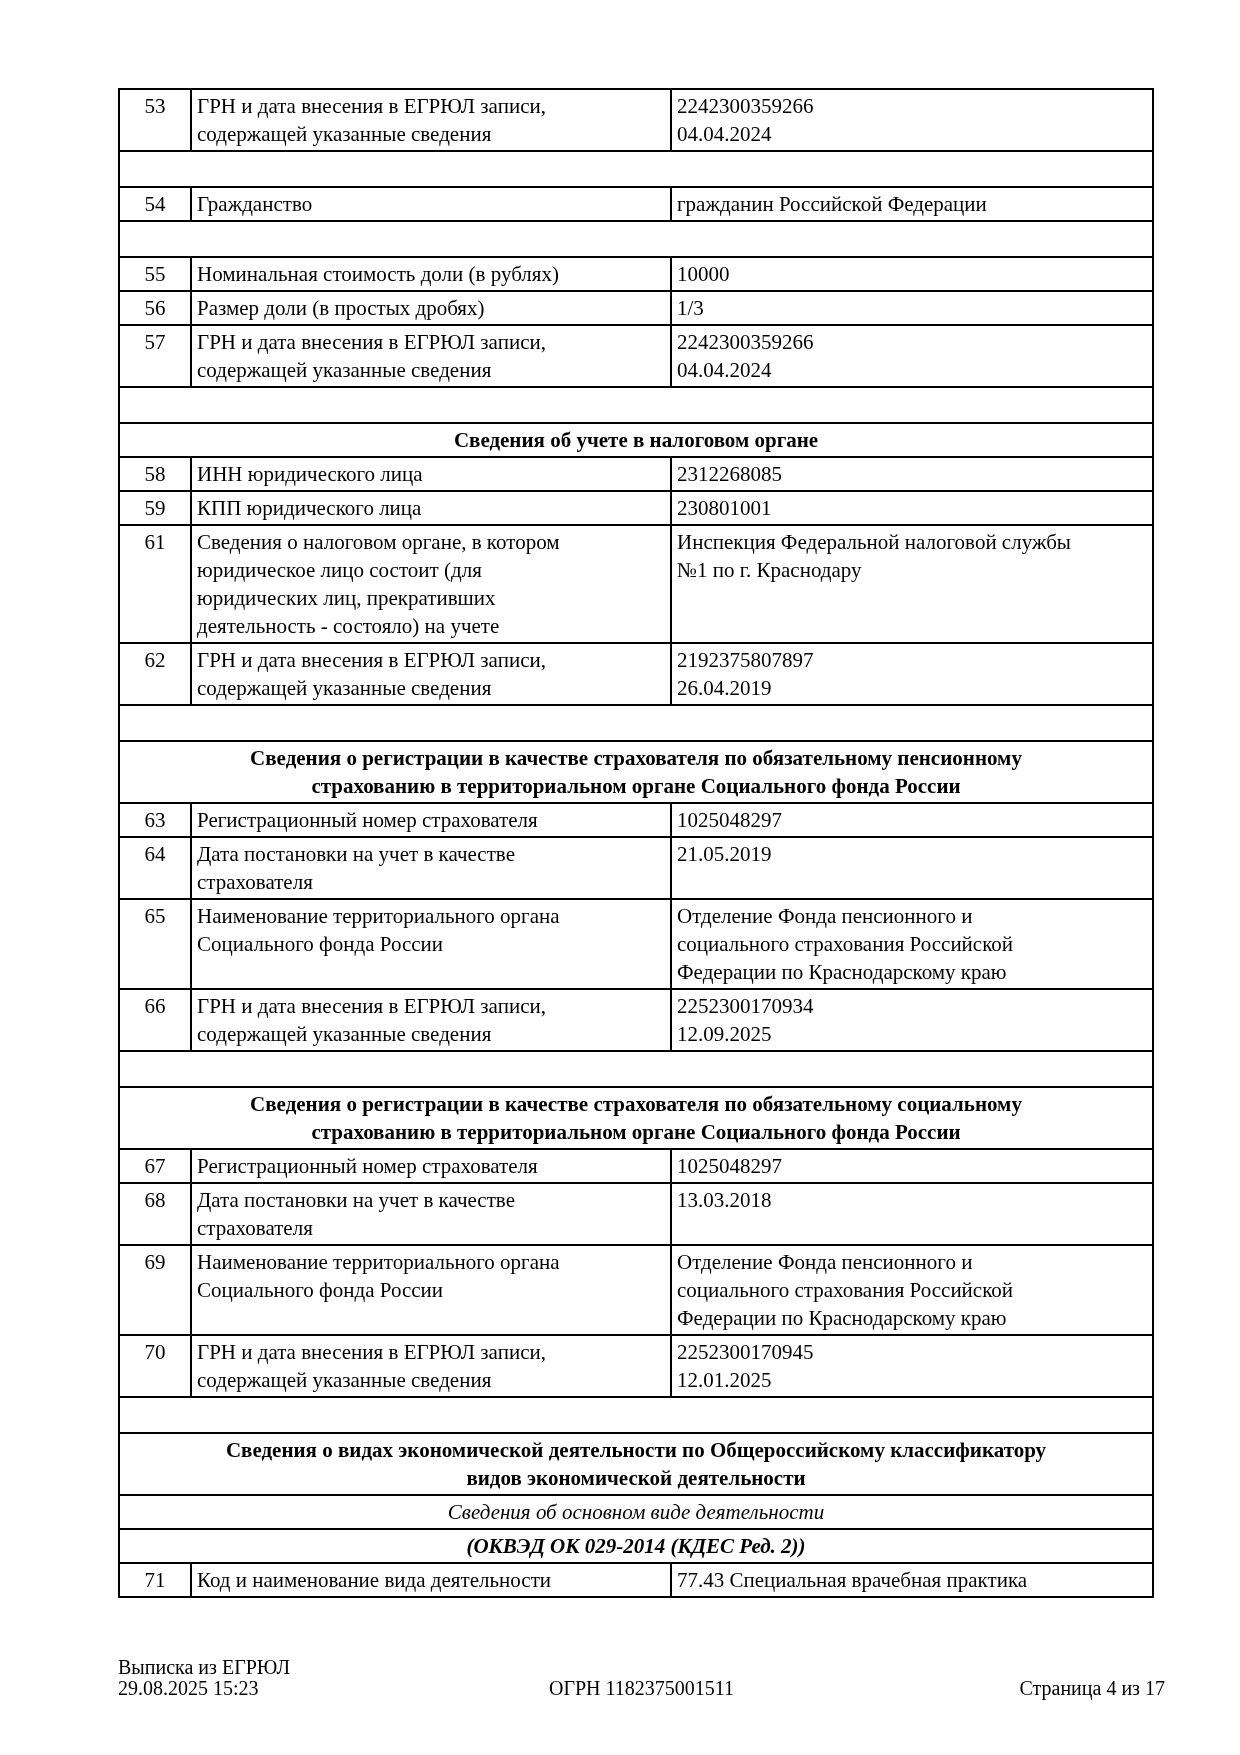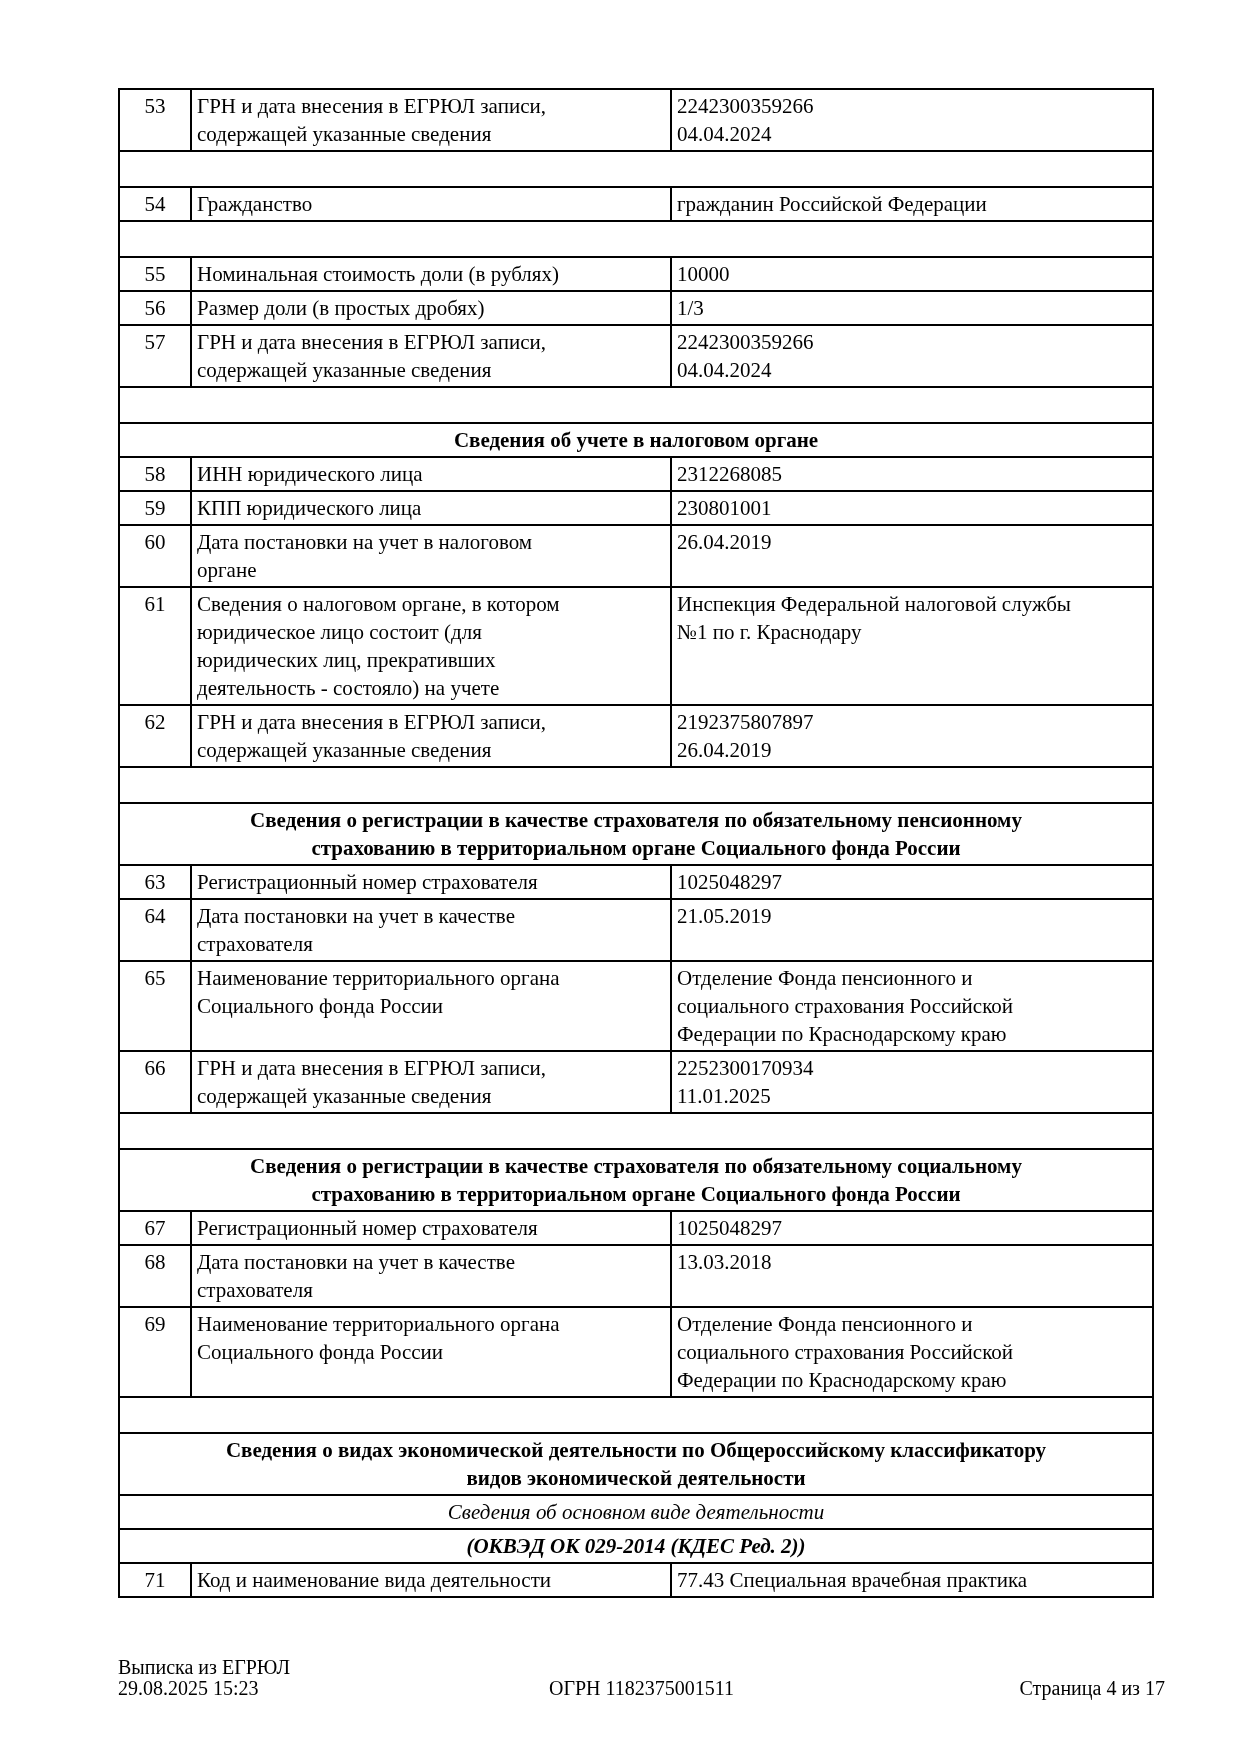--- a/index.html
+++ b/index.html
@@ -139,26 +139,20 @@
         <td class="cell-num">58</td>
         <td class="cell-label">ИНН юридического лица</td>
         <td class="cell-value">2312268085</td>
       </tr>
       <tr>
         <td class="cell-num">59</td>
         <td class="cell-label">КПП юридического лица</td>
         <td class="cell-value">230801001</td>
       </tr>
       <tr>
-        <td class="cell-num">60</td>
-        <td class="cell-label">Дата постановки на учет в налоговом
-органе</td>
-        <td class="cell-value">26.04.2019</td>
-      </tr>
-      <tr>
         <td class="cell-num">61</td>
         <td class="cell-label">Сведения о налоговом органе, в котором
 юридическое лицо состоит (для
 юридических лиц, прекративших
 деятельность - состояло) на учете</td>
         <td class="cell-value">Инспекция Федеральной налоговой службы
 №1 по г. Краснодару</td>
       </tr>
       <tr>
         <td class="cell-num">62</td>
@@ -191,21 +185,21 @@
 Социального фонда России</td>
         <td class="cell-value">Отделение Фонда пенсионного и
 социального страхования Российской
 Федерации по Краснодарскому краю</td>
       </tr>
       <tr>
         <td class="cell-num">66</td>
         <td class="cell-label">ГРН и дата внесения в ЕГРЮЛ записи,
 содержащей указанные сведения</td>
         <td class="cell-value">2252300170934
-11.01.2025</td>
+12.09.2025</td>
       </tr>
       <tr>
         <td class="cell-spacer" colspan="3"></td>
       </tr>
       <tr>
         <td class="cell-section" colspan="3">Сведения о регистрации в качестве страхователя по обязательному социальному
 страхованию в территориальном органе Социального фонда России</td>
       </tr>
       <tr>
         <td class="cell-num">67</td>
@@ -218,20 +212,27 @@
 страхователя</td>
         <td class="cell-value">13.03.2018</td>
       </tr>
       <tr>
         <td class="cell-num">69</td>
         <td class="cell-label">Наименование территориального органа
 Социального фонда России</td>
         <td class="cell-value">Отделение Фонда пенсионного и
 социального страхования Российской
 Федерации по Краснодарскому краю</td>
+      </tr>
+      <tr>
+        <td class="cell-num">70</td>
+        <td class="cell-label">ГРН и дата внесения в ЕГРЮЛ записи,
+содержащей указанные сведения</td>
+        <td class="cell-value">2252300170945
+12.01.2025</td>
       </tr>
       <tr>
         <td class="cell-spacer" colspan="3"></td>
       </tr>
       <tr>
         <td class="cell-section" colspan="3">Сведения о видах экономической деятельности по Общероссийскому классификатору
 видов экономической деятельности</td>
       </tr>
       <tr>
         <td class="cell-subsection" colspan="3">Сведения об основном виде деятельности</td>

